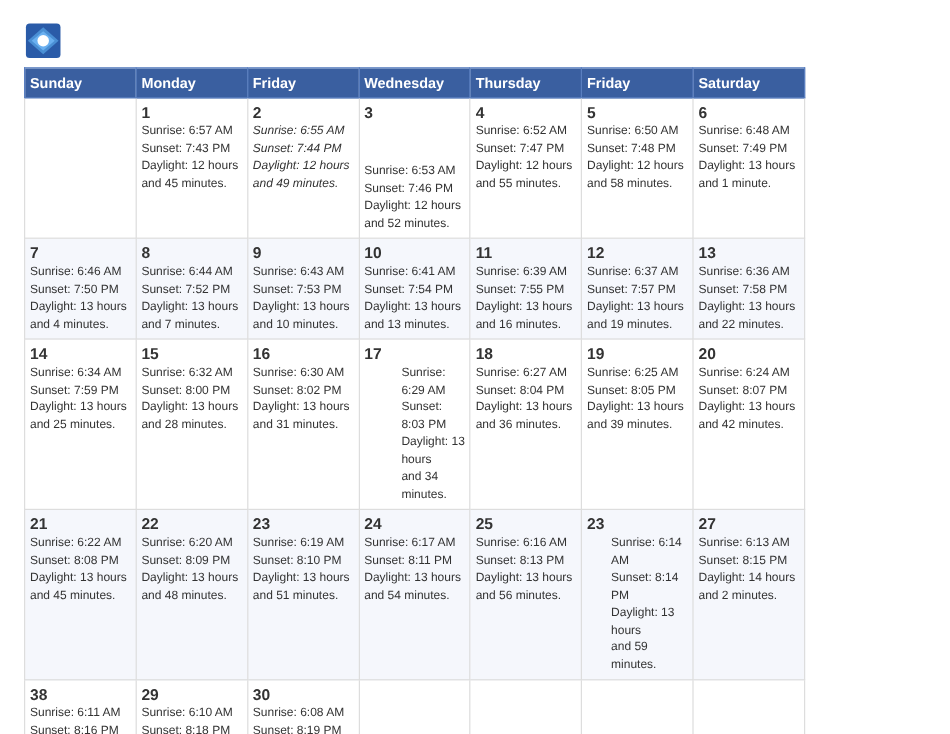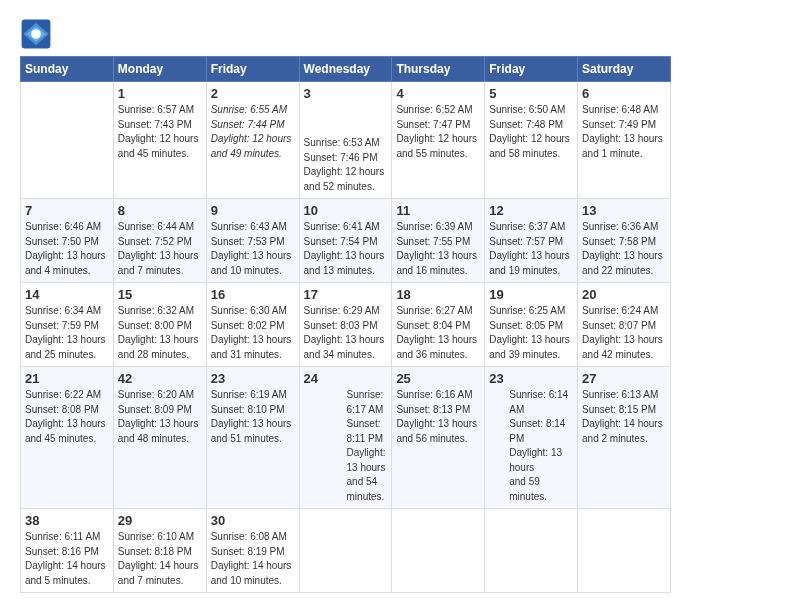--- a/index.html
+++ b/index.html
@@ -243,21 +243,21 @@
           </td>
           <td>
             <span class="day-num">16</span>
             <div class="day-info" style="white-space: pre-line;">Sunrise: 6:30 AM
 Sunset: 8:02 PM
 Daylight: 13 hours
 and 31 minutes.</div>
           </td>
           <td>
             <span class="day-num">17</span>
-            <div class="day-info" style="white-space: pre-line;">Sunrise: 6:29 AM
+            <div class="day-info" style="white-space: pre-line; margin-left: 31px;">Sunrise: 6:29 AM
 Sunset: 8:03 PM
 Daylight: 13 hours
 and 34 minutes.</div>
           </td>
           <td>
             <span class="day-num">18</span>
             <div class="day-info" style="white-space: pre-line;">Sunrise: 6:27 AM
 Sunset: 8:04 PM
 Daylight: 13 hours
 and 36 minutes.</div>
@@ -279,36 +279,36 @@
         </tr>
         <tr>
           <td>
             <span class="day-num">21</span>
             <div class="day-info" style="white-space: pre-line;">Sunrise: 6:22 AM
 Sunset: 8:08 PM
 Daylight: 13 hours
 and 45 minutes.</div>
           </td>
           <td>
-            <span class="day-num">42</span>
+            <span class="day-num">22</span>
             <div class="day-info" style="white-space: pre-line;">Sunrise: 6:20 AM
 Sunset: 8:09 PM
 Daylight: 13 hours
 and 48 minutes.</div>
           </td>
           <td>
             <span class="day-num">23</span>
             <div class="day-info" style="white-space: pre-line;">Sunrise: 6:19 AM
 Sunset: 8:10 PM
 Daylight: 13 hours
 and 51 minutes.</div>
           </td>
           <td>
             <span class="day-num">24</span>
-            <div class="day-info" style="white-space: pre-line; margin-left: 43px;">Sunrise: 6:17 AM
+            <div class="day-info" style="white-space: pre-line;">Sunrise: 6:17 AM
 Sunset: 8:11 PM
 Daylight: 13 hours
 and 54 minutes.</div>
           </td>
           <td>
             <span class="day-num">25</span>
             <div class="day-info" style="white-space: pre-line;">Sunrise: 6:16 AM
 Sunset: 8:13 PM
 Daylight: 13 hours
 and 56 minutes.</div>

